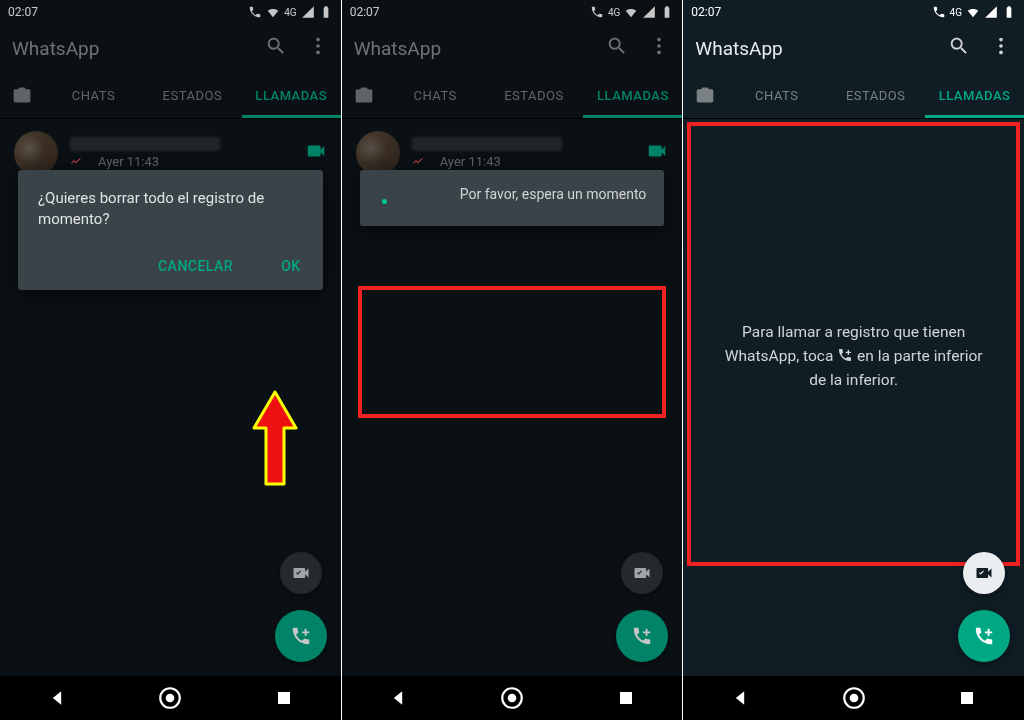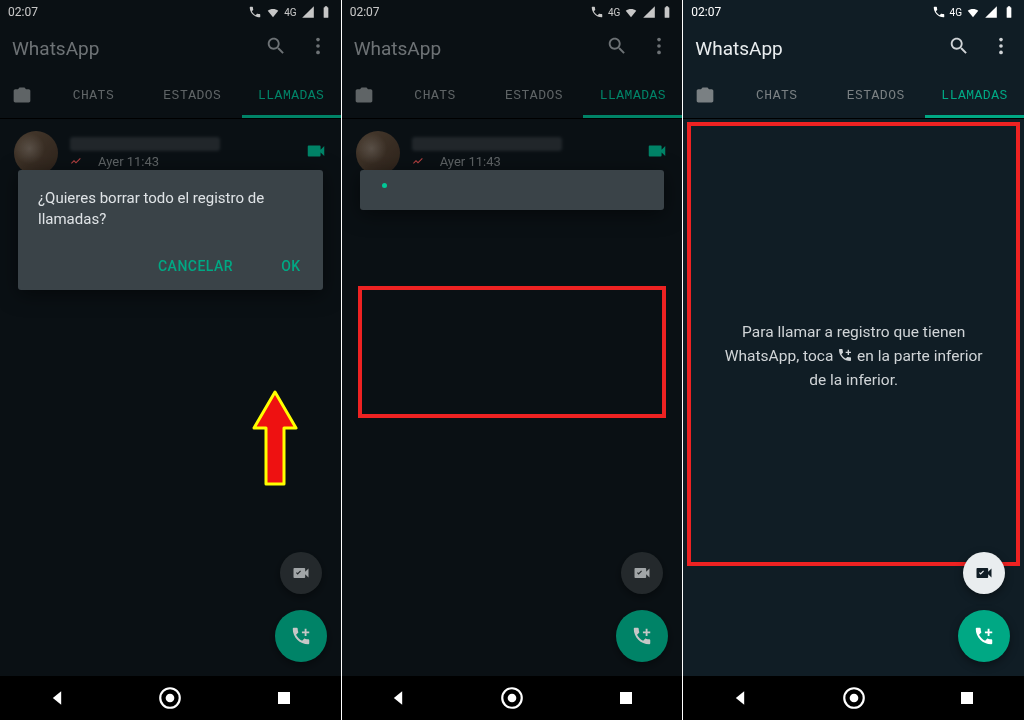--- a/index.html
+++ b/index.html
@@ -14,21 +14,21 @@
   .sb-ico svg{width:100%;height:100%;fill:#fff;}
 
   
   .appbar{height:48px;display:flex;align-items:center;justify-content:space-between;padding:0 12px;}
   .appbar-title{font-size:19px;color:#8c9296;}
   .appbar .actions{display:flex;gap:20px;align-items:center;}
   .appbar .actions svg{width:22px;height:22px;fill:#8c9296;}
 
   
   .tabs{height:46px;display:flex;align-items:center;border-bottom:1px solid #000;}
-  .tab{flex:1;text-align:center;font-size:13px;letter-spacing:.5px;color:#7a8083;position:relative;height:100%;display:flex;align-items:center;justify-content:center;font-family:Liberation Mono, monospace;}
+  .tab{flex:1;text-align:center;font-size:13px;letter-spacing:.5px;color:#7a8083;position:relative;height:100%;display:flex;align-items:center;justify-content:center;}
   .tab.cam{flex:0 0 44px;}
   .tab.cam svg{width:20px;height:20px;fill:#7a8083;}
   .tab.active{color:#00a884;font-weight:500;}
   .tab.active::after{content:"";position:absolute;left:0;right:0;bottom:0;height:3px;background:#00a884;}
 
   
   .call-row{display:flex;align-items:center;padding:12px 14px;gap:12px;}
   .avatar{width:44px;height:44px;border-radius:50%;background:linear-gradient(135deg,#5a4a3a,#3a2c22);position:relative;overflow:hidden;flex:0 0 44px;}
   .avatar::after{content:"";position:absolute;inset:0;background:radial-gradient(circle at 35% 40%,rgba(255,255,255,.2),transparent 40%);}
   .call-info{flex:1;display:flex;flex-direction:column;gap:3px;}
@@ -148,21 +148,21 @@
             <span>Ayer 11:43</span>
           </div>
         </div>
         <span class="vid-ico"><svg viewBox="0 0 24 24">
               <path d="M17 10.5V7c0-.6-.4-1-1-1H4c-.6 0-1 .4-1 1v10c0 .6.4 1 1 1h12c.6 0 1-.4 1-1v-3.5l4 4v-11l-4 4z"></path>
             </svg></span>
       </div>
     </div>
 
     <div class="dialog">
-      <div class="dialog-text">¿Quieres borrar todo el registro de llamadas?</div>
+      <div class="dialog-text">¿Quieres borrar todo el registro de momento?</div>
       <div class="dialog-actions">
         <span class="dialog-btn">CANCELAR</span>
         <span class="dialog-btn">OK</span>
       </div>
     </div>
 
     <div class="arrow" style="left:250px;top:390px;">
       <svg viewBox="0 0 50 100">
         <path d="M25 2 L46 38 L34 38 L34 94 L16 94 L16 38 L4 38 Z" fill="#e11" stroke="#ff0" stroke-width="3" stroke-linejoin="round"></path>
       </svg>
@@ -267,20 +267,21 @@
           </div>
         </div>
         <span class="vid-ico"><svg viewBox="0 0 24 24">
               <path d="M17 10.5V7c0-.6-.4-1-1-1H4c-.6 0-1 .4-1 1v10c0 .6.4 1 1 1h12c.6 0 1-.4 1-1v-3.5l4 4v-11l-4 4z"></path>
             </svg></span>
       </div>
     </div>
 
     <div class="red-frame" style="left:16px;right:16px;top:286px;height:124px;"></div>
     <div class="dialog proc">
+      <div class="dialog-sub">Por favor, espera un momento</div>
       <div class="dot"></div>
     </div>
 
     <div class="fabs dim">
       <div class="fab small">
           <svg viewBox="0 0 24 24">
             <path d="M17 10.5V7c0-.6-.4-1-1-1H4c-.6 0-1 .4-1 1v10c0 .6.4 1 1 1h12c.6 0 1-.4 1-1v-3.5l4 4v-11l-4 4zM8 14l-2-2 1-1 1 1 3-3 1 1-4 4z"></path>
           </svg>
         </div>
       <div class="fab main">

